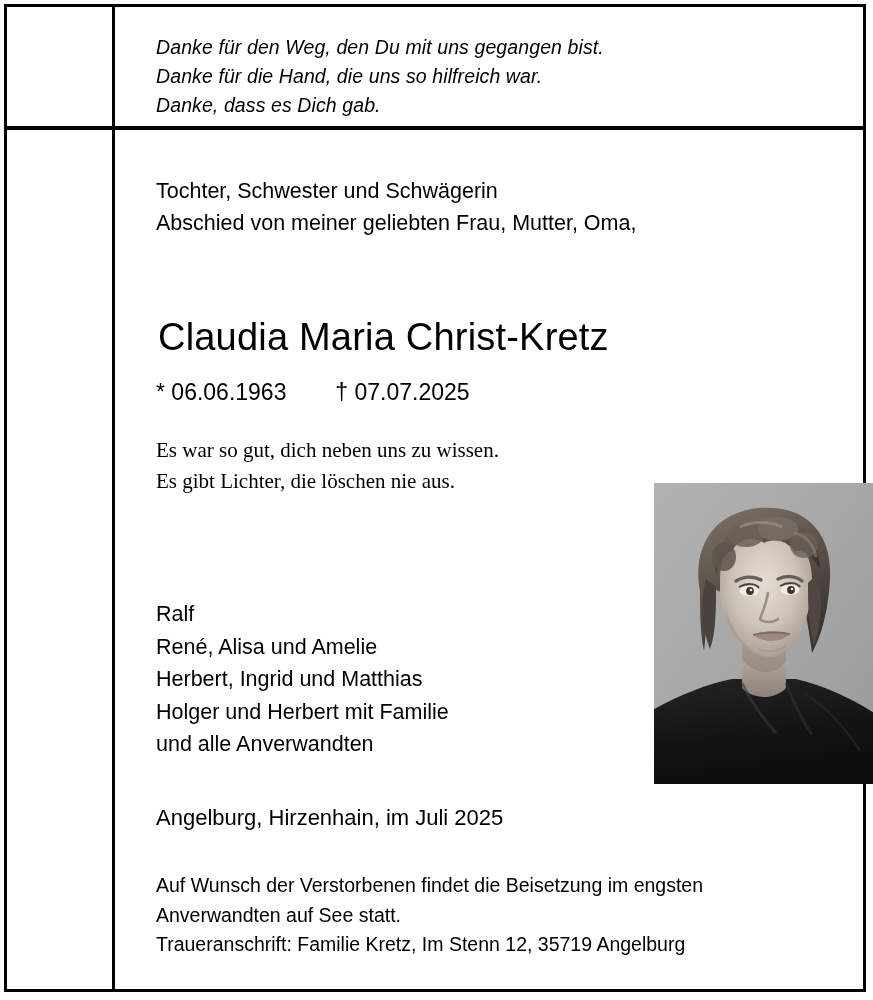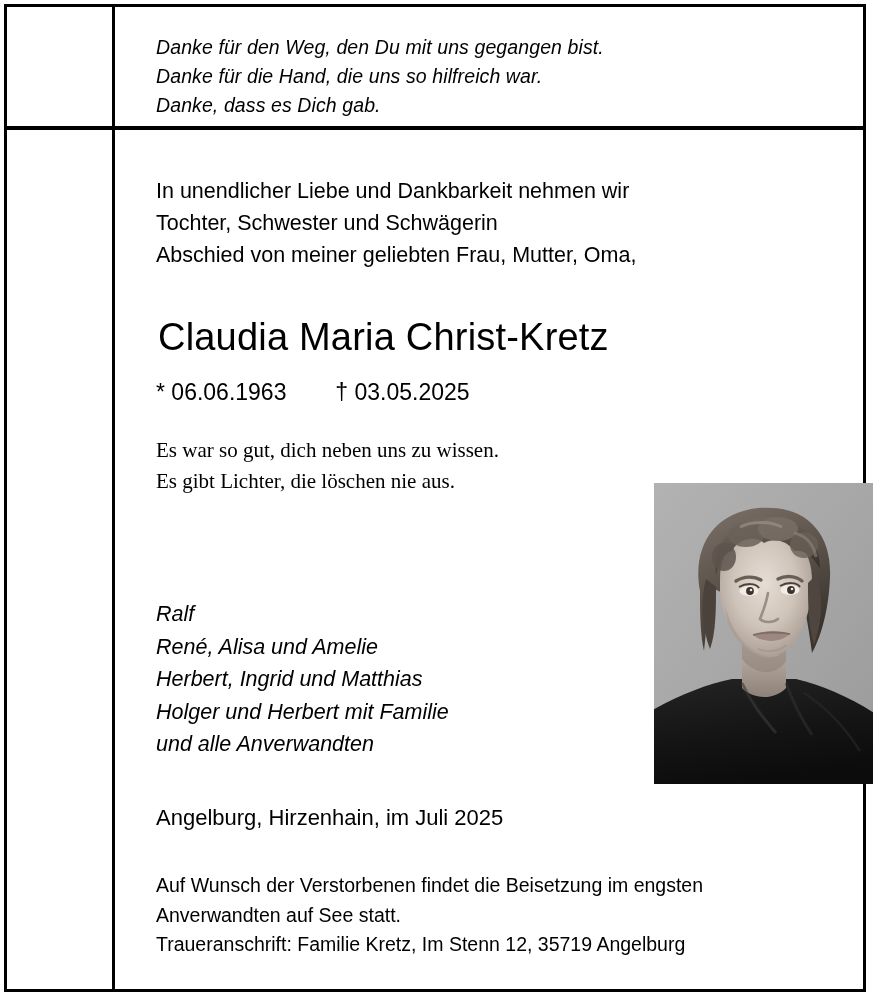--- a/index.html
+++ b/index.html
@@ -138,21 +138,20 @@
     white-space: nowrap;
   }
 
   .mourners {
     position: absolute;
     top: 468px;
     left: 0;
     font-size: 21.5px;
     line-height: 32.5px;
     white-space: nowrap;
-    font-style: italic;
   }
 
   .place-date {
     position: absolute;
     top: 672px;
     left: 0;
     font-size: 22px;
     line-height: 31px;
     white-space: nowrap;
   }
@@ -194,33 +193,32 @@
       <div>Danke für den Weg, den Du mit uns gegangen bist.</div>
       <div>Danke für die Hand, die uns so hilfreich war.</div>
       <div>Danke, dass es Dich gab.</div>
     </div>
   </div>
 
   <div class="body-area">
     <div class="content">
 
       <div class="intro">
-        <div>In unendlicher Liebe und Dankbarkeit nehmen wir</div>
         <div>Tochter, Schwester und Schwägerin</div>
         <div>Abschied von meiner geliebten Frau, Mutter, Oma,</div>
       </div>
 
       <div class="name">Claudia Maria Christ-Kretz</div>
 
       <div class="dates">
         <span>*</span>
         <span>06.06.1963</span>
         <span class="gap"></span>
         <span>†</span>
-        <span>03.05.2025</span>
+        <span>07.07.2025</span>
       </div>
 
       <div class="verse-mid">
         <div>Es war so gut, dich neben uns zu wissen.</div>
         <div>Es gibt Lichter, die löschen nie aus.</div>
       </div>
 
 
       <div class="mourners">
         <div>Ralf</div>

